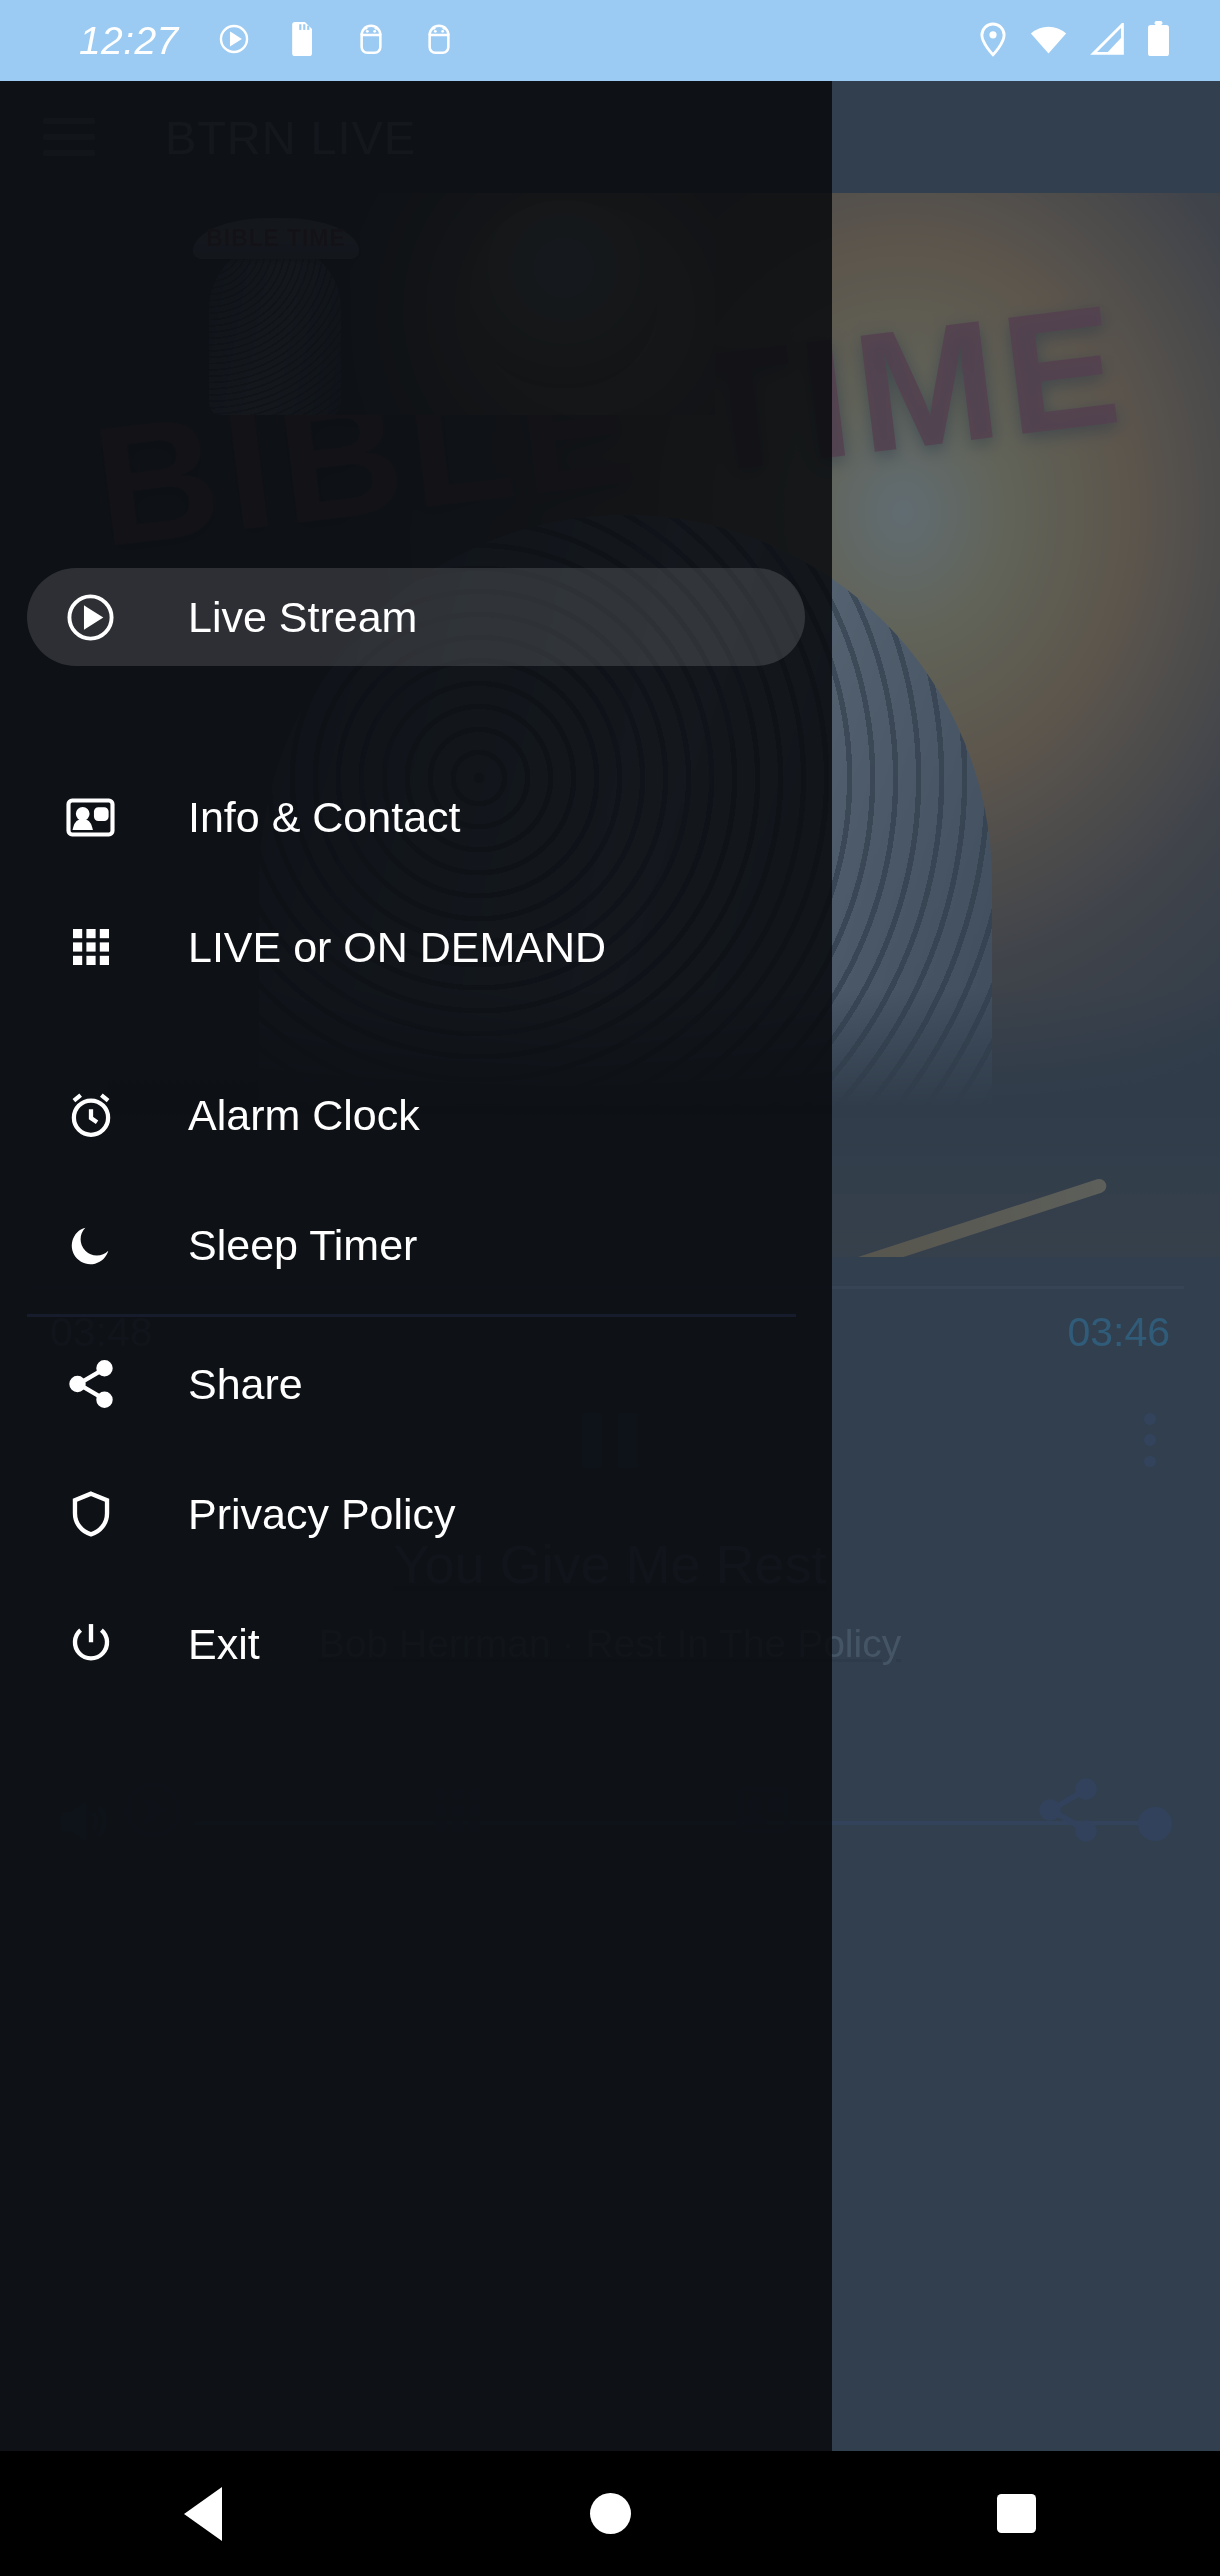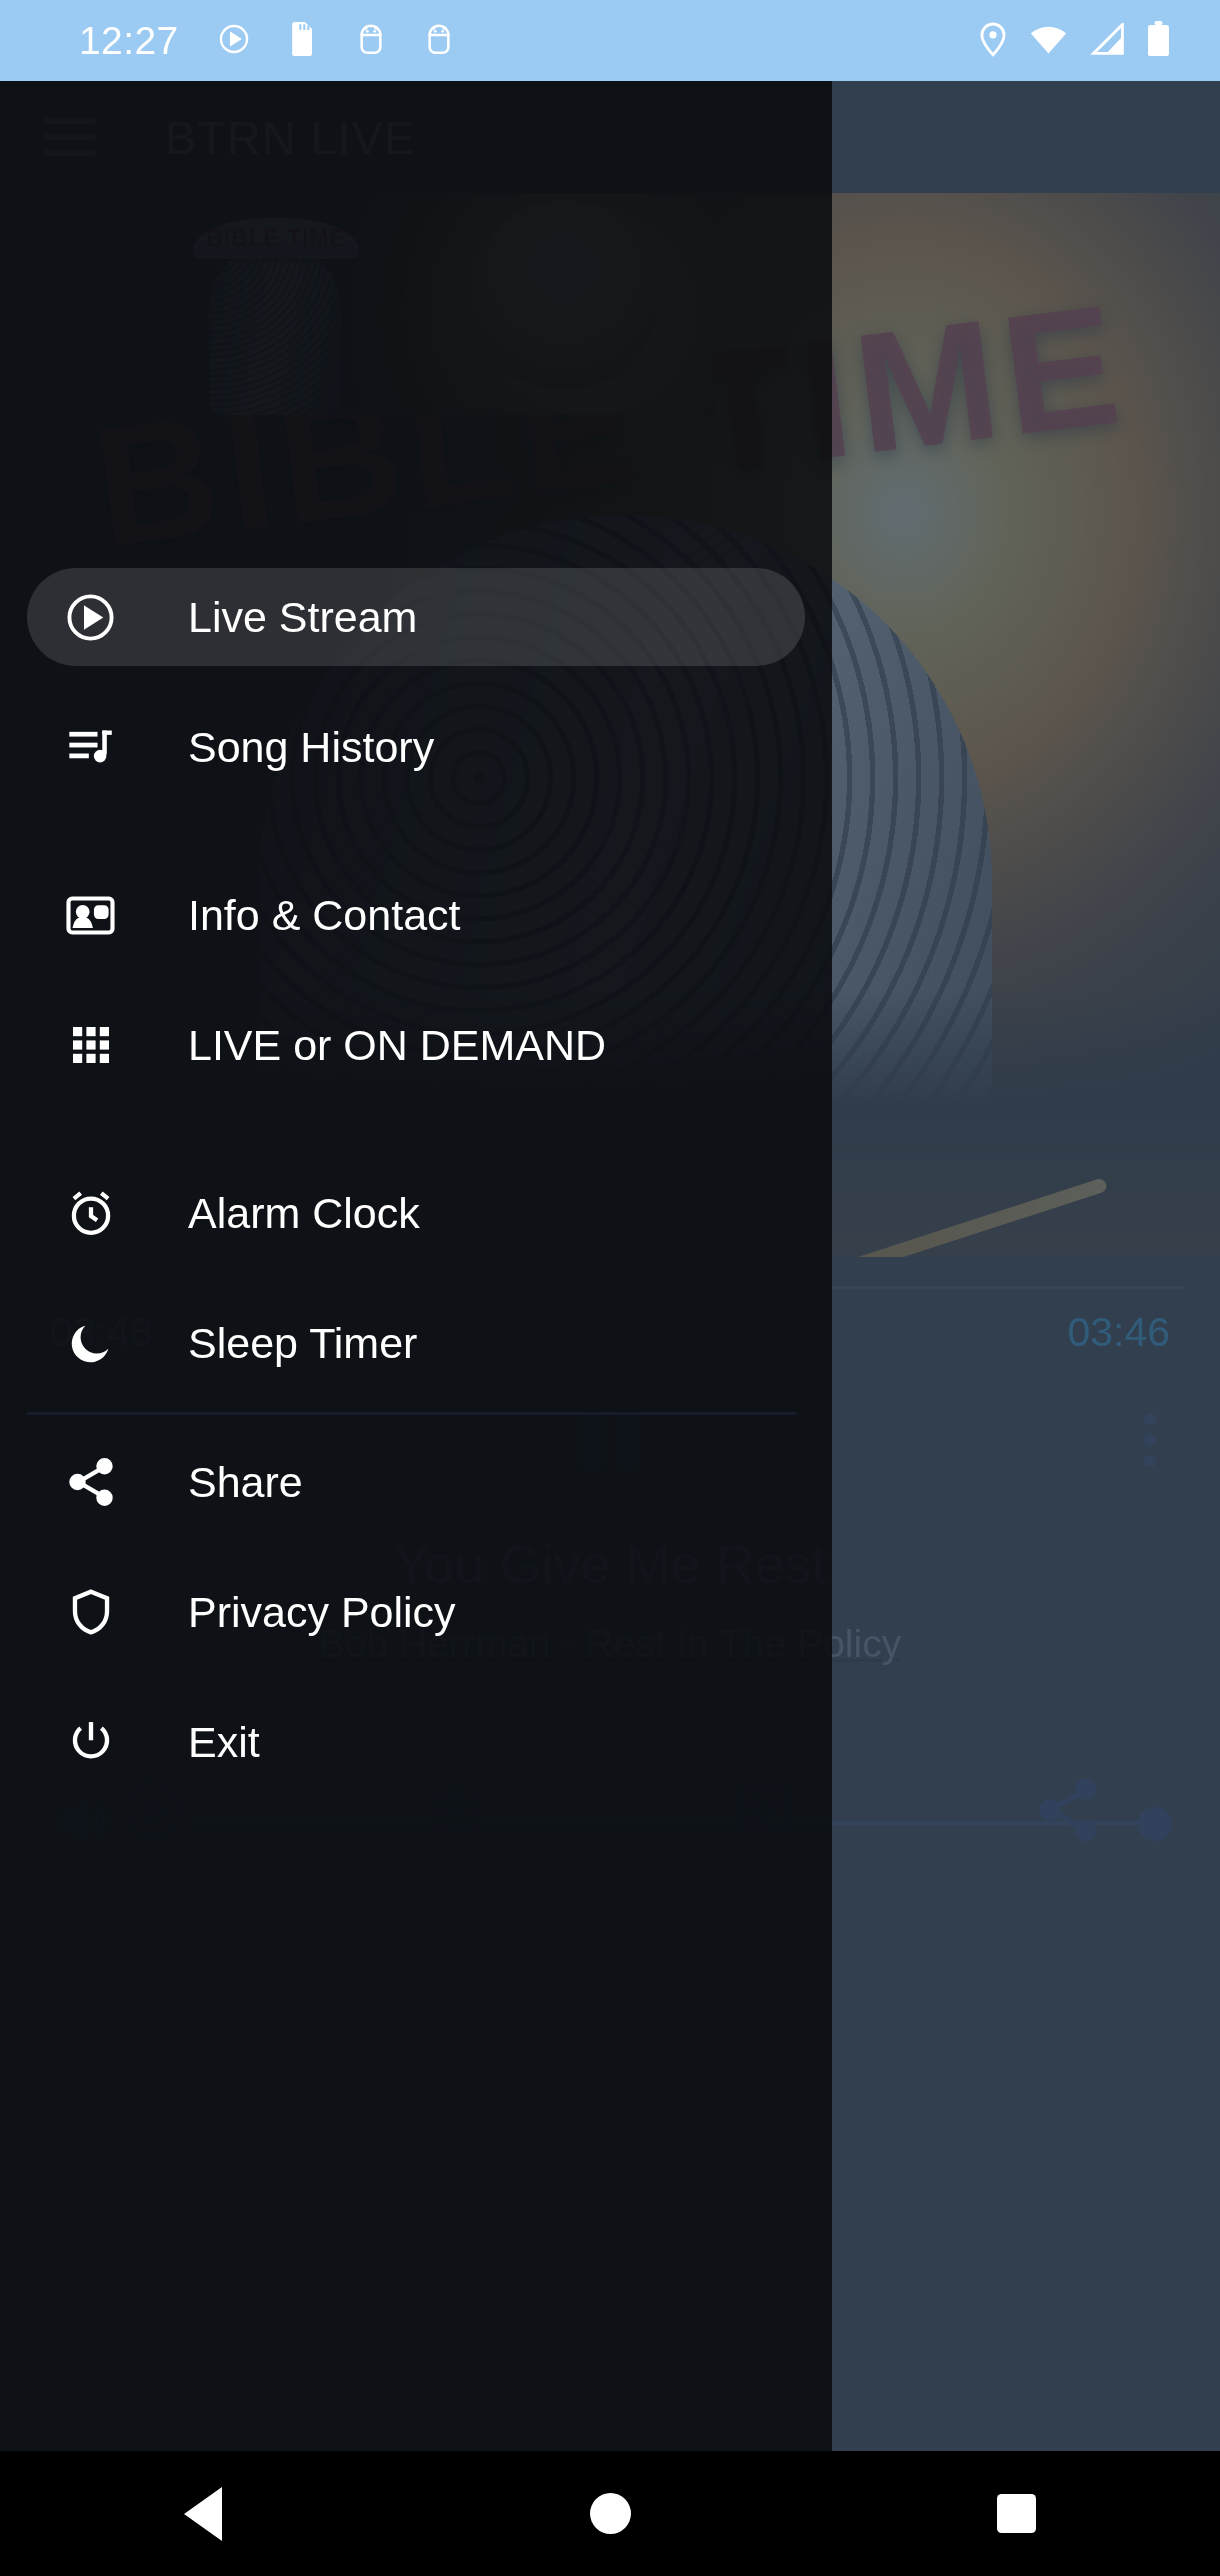--- a/index.html
+++ b/index.html
@@ -27,20 +27,21 @@
     background: #9bcbf2;
     display: flex;
     align-items: center;
     z-index: 60;
   }
   #status-left {
     display: flex;
     align-items: center;
     gap: 38px;
     margin-left: 79px;
+    font-style: italic;
   }
   #status-clock {
     color: #ffffff;
     font-size: 39px;
     letter-spacing: 0.4px;
     line-height: 1;
   }
   #status-right {
     display: flex;
     align-items: center;
@@ -492,33 +493,20 @@
         <span class="nav-icon">
           <svg width="55" height="55" viewBox="0 0 24 24" fill="none" stroke="#ffffff" stroke-width="1.7">
             <circle cx="12" cy="12" r="9.2"></circle>
               <path d="M10 8.2l6 3.8-6 3.8V8.2z" fill="#ffffff"></path>
           </svg>
         </span>
         <span class="nav-label">Live Stream</span>
       </div>
       <div class="nav-gap-sm"></div>
 
-      <div class="nav-item">
-        <span class="nav-icon">
-          <svg width="52" height="52" viewBox="0 0 24 24" fill="#ffffff">
-            <rect x="2" y="5" width="13" height="2.2"></rect>
-              <rect x="2" y="10" width="13" height="2.2"></rect>
-              <rect x="2" y="15" width="9" height="2.2"></rect>
-            <rect x="17.2" y="4.4" width="2.1" height="11"></rect>
-              <rect x="17.2" y="4.4" width="4.4" height="2"></rect>
-            <circle cx="16.2" cy="16.2" r="2.9"></circle>
-          </svg>
-        </span>
-        <span class="nav-label">Song History</span>
-      </div>
       <div class="nav-gap-md"></div>
 
       <div class="nav-item">
         <span class="nav-icon">
           <svg width="55" height="55" viewBox="0 0 24 24" fill="none" stroke="#ffffff" stroke-width="1.8">
             <rect x="2.4" y="4.6" width="19.2" height="14.8" rx="1.6"></rect>
             <circle cx="8.6" cy="10.4" r="2.1" fill="#ffffff"></circle>
             <path d="M5.3 16.6c.5-2 1.8-3 3.3-3s2.8 1 3.3 3z" fill="#ffffff"></path>
             <rect x="14.4" y="8.4" width="4.6" height="4.2" rx="1" fill="#ffffff"></rect>
           </svg>

